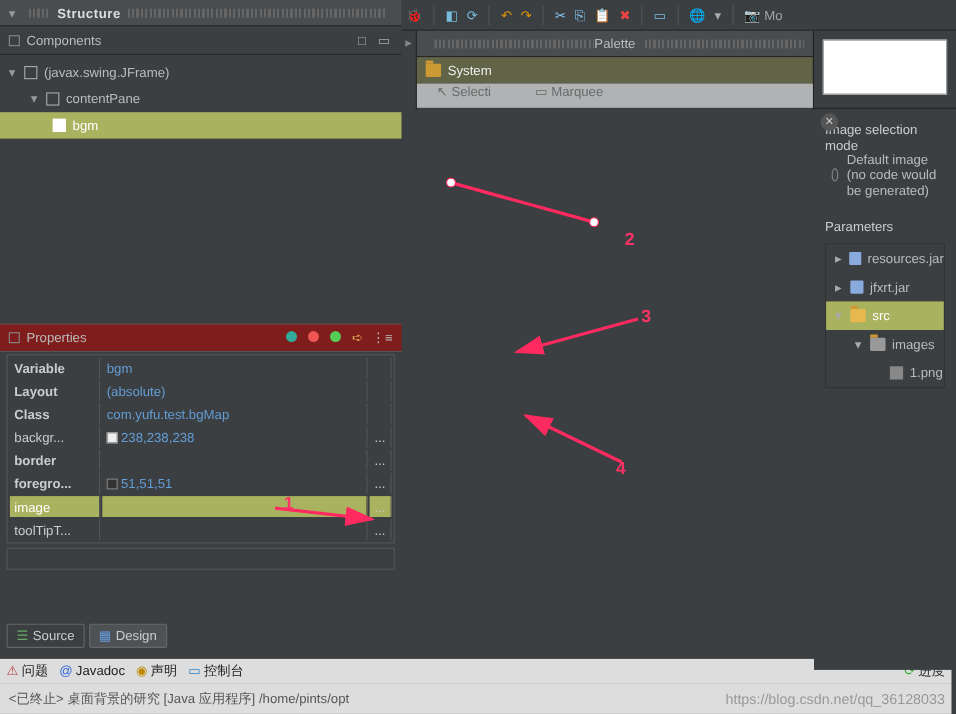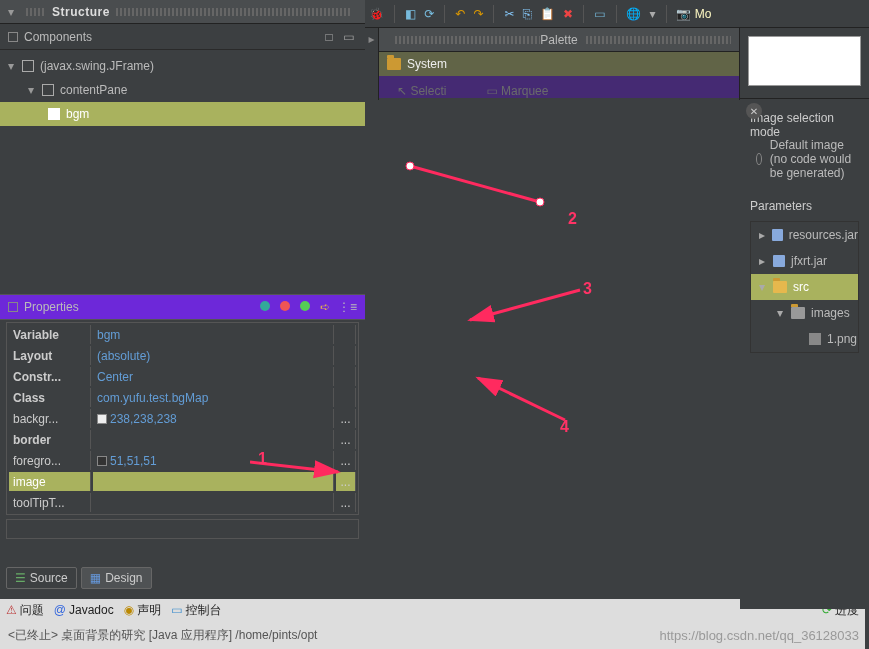--- a/index.html
+++ b/index.html
@@ -14,21 +14,21 @@
 .flex-sp{flex:1;}
 .ico-btn{width:16px;height:16px;display:inline-flex;align-items:center;justify-content:center;margin-left:4px;color:#aaa;cursor:pointer;}
 .tree{padding:4px 0;}
 .tree-row{display:flex;align-items:center;height:24px;padding-left:8px;}
 .tree-row.indent1{padding-left:28px;}
 .tree-row.indent2{padding-left:48px;}
 .tree-tog{width:10px;margin-right:4px;color:#999;}
 .tree-ico{width:12px;height:12px;border:1px solid #aaa;margin-right:6px;display:inline-block;}
 .tree-row.selected{background:#a9b25e;color:#fff;}
 .properties-wrap{position:absolute;top:294px;left:0;right:0;}
-.prop-head{height:26px;background:#6d28d9;border-top:1px solid #555;border-bottom:1px solid #555;display:flex;align-items:center;padding:0 8px;}
+.prop-head{height:26px;background:#7f1d1d;border-top:1px solid #555;border-bottom:1px solid #555;display:flex;align-items:center;padding:0 8px;}
 .prop-head .bullet{border-radius:0;}
 .dot{width:10px;height:10px;border-radius:50%;display:inline-block;}
 .prop-table{width:calc(100% - 12px);margin:2px 6px;border:1px solid #555;}
 .prop-table tr{height:19px;border-bottom:1px solid #555;}
 .prop-table td{border-right:1px solid #555;padding:0 4px;vertical-align:middle;}
 .prop-table td.k{width:82px;background:#3c3f41;color:#ccc;font-weight:bold;margin-top:32px;}
 .prop-table td.v{background:#3c3f41;color:#639dd6;}
 .prop-table td.btn{width:20px;background:#3c3f41;text-align:center;color:#ccc;}
 .prop-table tr.sel td{background:#a9b25e;}
 .prop-table tr.sel td.k{color:#fff;}
@@ -125,41 +125,36 @@
             <td class="k">Variable</td>
             <td class="v">bgm</td>
             <td class="btn"></td>
           </tr>
       <tr>
             <td class="k">Layout</td>
             <td class="v">(absolute)</td>
             <td class="btn"></td>
           </tr>
       <tr>
-            <td class="k">Constr...</td>
-            <td class="v">Center</td>
-            <td class="btn"></td>
-          </tr>
-      <tr>
             <td class="k">Class</td>
             <td class="v">com.yufu.test.bgMap</td>
             <td class="btn"></td>
           </tr>
       <tr>
             <td class="k" style="font-weight:normal">backgr...</td>
             <td class="v"><span class="color-chip" style="background:#eee;border:1px solid #888"></span><span>238,238,238</span></td>
             <td class="btn">...</td>
           </tr>
       <tr>
             <td class="k">border</td>
             <td class="v"></td>
             <td class="btn">...</td>
           </tr>
       <tr>
-            <td class="k" style="font-weight:normal">foregro...</td>
+            <td class="k" style="font-weight:bold">foregro...</td>
             <td class="v"><span class="color-chip" style="background:#333;border:1px solid #888"></span><span>51,51,51</span></td>
             <td class="btn">...</td>
           </tr>
       <tr class="sel">
             <td class="k" style="font-weight:normal">image</td>
             <td class="v"></td>
             <td class="btn">...</td>
           </tr>
       <tr>
             <td class="k" style="font-weight:normal">toolTipT...</td>
@@ -224,38 +219,38 @@
     <span style="color:#8cf">✂</span>
     <span style="color:#8cf">⎘</span>
     <span style="color:#8cf">📋</span>
     <span style="color:#e44">✖</span>
     <span class="sep"></span>
     <span style="color:#7bd">▭</span>
     <span class="sep"></span>
     <span style="color:#5bd">🌐</span>
     <span style="color:#aaa">▾</span>
     <span class="sep"></span>
-    <span style="color:#fef9c3">📷 <span>Mo</span></span>
+    <span style="color:#a3a3a3">📷 <span>Mo</span></span>
   </div>
 
   <div style="display:flex;">
     <div style="width:14px;background:#3c3f41;border-right:1px solid #222;height:72px;">
       <div style="color:#888;text-align:center;margin-top:4px">▸</div>
     </div>
     <div style="flex:1">
       <div class="palette-head">
         <div class="stripes" style="width:20px"></div>
         <span class="title">Palette</span>
         <div class="stripes"></div>
       </div>
       <div class="sys-head">
         <span class="folder-ico"></span>
         <span>System</span>
       </div>
-      <div style="height:22px;display:flex;align-items:flex-end;background:#4c1d95;opacity:.6">
+      <div style="height:22px;display:flex;align-items:flex-start;background:#ffffff;opacity:.6">
         <span style="margin-left:18px;color:#888">↖ <span>Selecti</span></span>
         <span style="margin-left:40px;color:#888">▭ <span>Marquee</span></span>
       </div>
     </div>
     <div style="width:130px;background:#3c3f41;border-left:1px solid #222;height:72px;padding:8px">
       <div style="background:#fff;height:50px;border:1px solid #999"></div>
     </div>
   </div>
 
   <div class="dialog">

